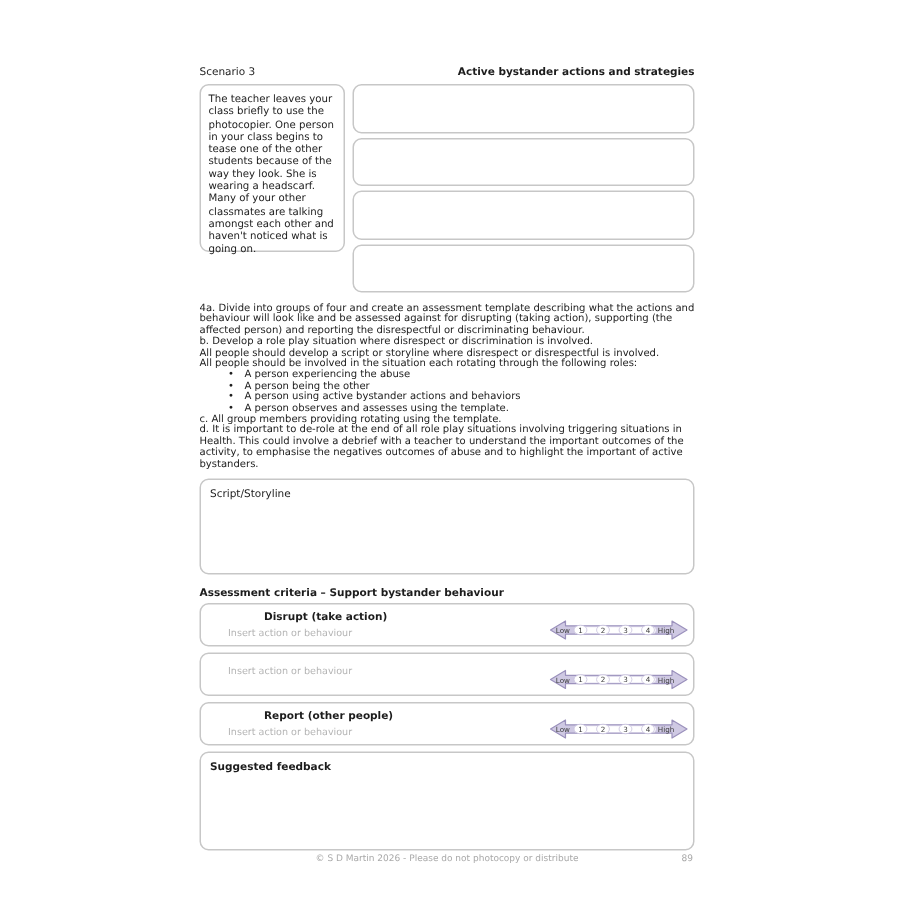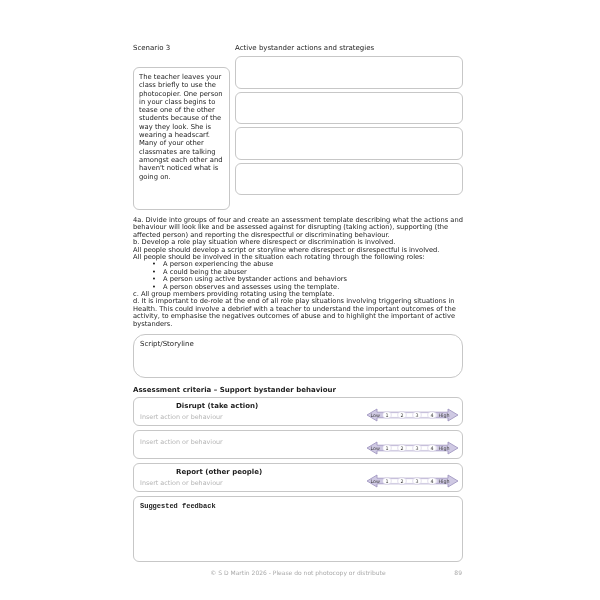--- a/index.html
+++ b/index.html
@@ -2,43 +2,43 @@
 <html><head>
 <meta charset="utf-8">
 <style>
   * { margin:0; padding:0; box-sizing:border-box; }
   html,body { width:600px; height:600px; background:#ffffff; }
   body { font-family:"DejaVu Sans","Liberation Sans",sans-serif; color:#1c1c1c; position:relative; }
   .sheet { position:absolute; left:133px; top:44px; width:330px; }
 
   .box { background:#fff; border:1px solid #c7c7c7; border-radius:6px; }
 
-  .header-row { display:flex; }
+  .header-row { display:flex;justify-content:space-between; }
   .header-row .left-col { width:102px; }
   .hdr { font-size:7px; }
-  .hdr.bold { font-weight:normal; }
+  .hdr.bold { font-weight:bold; }
 
   .scenario-row { display:flex; gap:5px; margin-top:4px; }
-  .scenario-box { width:97px; height:143px; padding:5px 5px; font-size:6.8px; line-height:8.3px;margin-top:11px; }
+  .scenario-box { width:97px; height:112px; padding:5px 5px; font-size:6.8px; line-height:8.3px; }
   .actions-col { flex:1; display:flex; flex-direction:column; gap:3px; }
   .action-box { height:32.5px; }
 
   .instructions { margin-top:7px; font-size:6.7px; line-height:7.4px; }
   .roles-list .role { position:relative; padding-left:30px; }
   .roles-list .role::before { content:"•"; position:absolute; left:19px; top:0; font-size:6.7px; }
 
-  .script-box { margin-top:6px; height:44px; padding:5px 6px;border-radius:12px; }
+  .script-box { margin-top:6px; height:64px; padding:5px 6px; }
   .inner-label { font-size:7px; }
-  .inner-label.bold { font-weight:bold;font-family:Liberation Mono, monospace; }
+  .inner-label.bold { font-weight:bold; }
 
   .assess-header { margin-top:8px; margin-bottom:3px; font-size:7px; font-weight:bold; }
 
   .criterion-box { position:relative; height:29px; padding:4px 6px; margin-bottom:4px; }
   .criterion-box .crit-label { font-size:7px; font-weight:bold;margin-left:36px; }
-  .placeholder { font-size:6.4px; color:#b4b4b4; margin-top:3px; }
+  .placeholder { font-size:6.4px; color:#b4b4b4; margin-top:3px;margin-left:12px; }
   .scale { position:absolute; right:3px; bottom:2px; }
 
   .feedback-box { height:66px; padding:5px 6px; }
 
   .footer { position:absolute; left:133px; top:569px; width:330px; font-size:6px; color:#a9a9a9; text-align:center; }
   .footer .pagenum { position:absolute; right:1px; top:0; }
 
   svg text { font-family:"DejaVu Sans","Liberation Sans",sans-serif; }
 </style>
 </head>
@@ -61,21 +61,21 @@
     </div>
   </div>
 
   <div class="instructions">
     <div>4a. Divide into groups of four and create an assessment template describing what the actions and behaviour will look like and be assessed against for disrupting (taking action), supporting (the affected person) and reporting the disrespectful or discriminating behaviour.</div>
     <div>b. Develop a role play situation where disrespect or discrimination is involved.</div>
     <div>All people should develop a script or storyline where disrespect or disrespectful is involved.</div>
     <div>All people should be involved in the situation each rotating through the following roles:</div>
     <div class="roles-list">
       <div class="role">A person experiencing the abuse</div>
-      <div class="role">A could being the abuser</div>
+      <div class="role">A person being the other</div>
       <div class="role">A person using active bystander actions and behaviors</div>
       <div class="role">A person observes and assesses using the template.</div>
     </div>
     <div>c. All group members providing rotating using the template.</div>
     <div>d. It is important to de-role at the end of all role play situations involving triggering situations in Health. This could involve a debrief with a teacher to understand the important outcomes of the activity, to emphasise the negatives outcomes of abuse and to highlight the important of active bystanders.</div>
   </div>
 
   <div class="box script-box">
     <div class="inner-label">Script/Storyline</div>
   </div>

